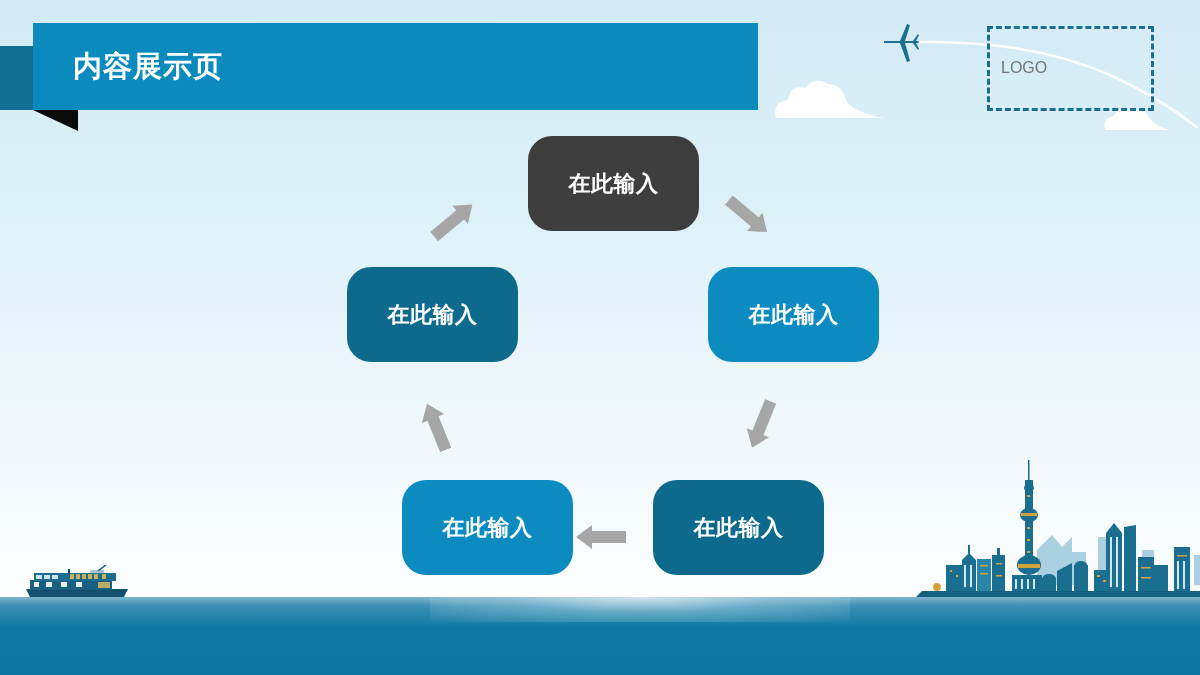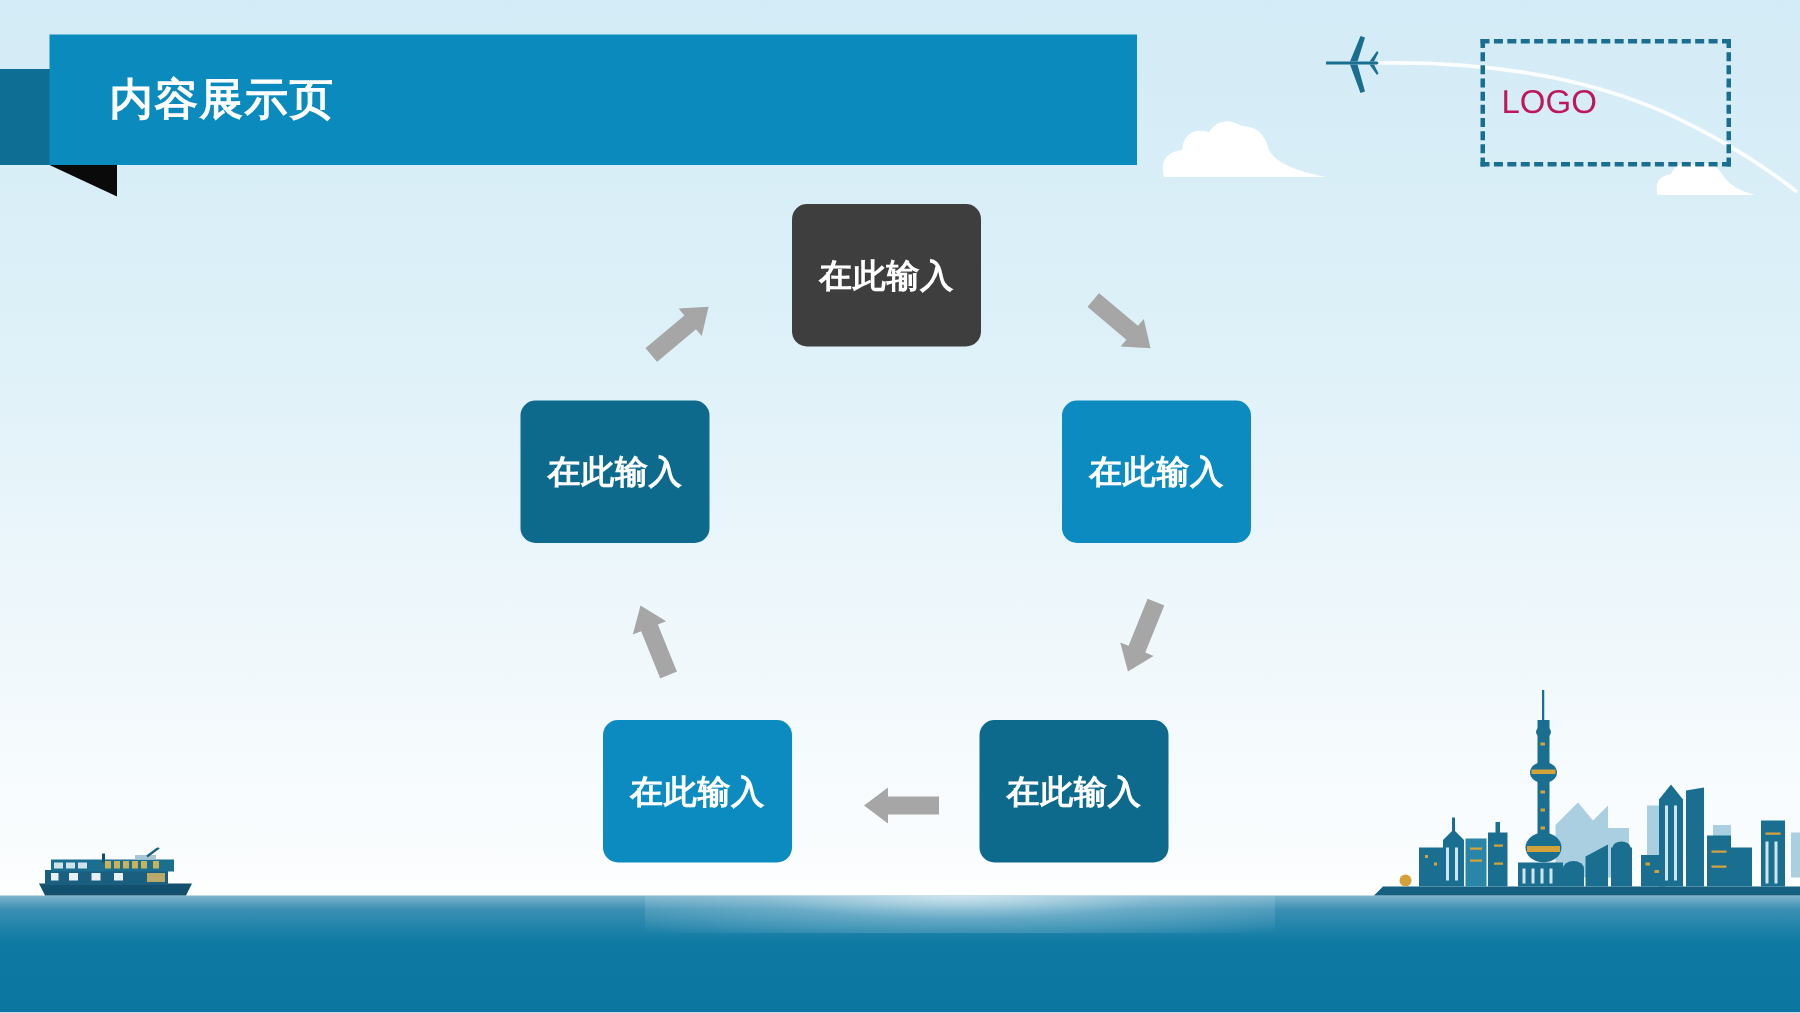--- a/index.html
+++ b/index.html
@@ -11,25 +11,25 @@
   }
   .abs { position: absolute; }
 
   
   .banner-back { left: 0; top: 46px; width: 40px; height: 64px; background: #0e6e93; }
   .banner { left: 33px; top: 23px; width: 725px; height: 87px; background: #0b8bbd; }
   .banner-title { left: 73px; top: 46px; color: #ffffff; font-size: 29px; font-weight: bold; letter-spacing: 1px; line-height: 40px; text-align: center; }
 
   
   .logo-box { left: 987px; top: 26px; width: 167px; height: 85px; border: 3px dashed #1a6e90; }
-  .logo-text { left: 1001px; top: 52px; font-family: "Liberation Sans", "DejaVu Sans", sans-serif; font-size: 22px; color: #be185d; line-height: 32px; }
+  .logo-text { left: 1001px; top: 52px; font-family: "Liberation Sans", "DejaVu Sans", sans-serif; font-size: 16px; color: #737373; line-height: 32px; }
 
   
   .node {
-    width: 126px; height: 95px; border-radius: 10px;
+    width: 171px; height: 95px; border-radius: 24px;
     display: flex; align-items: center; justify-content: center;
     color: #ffffff; font-size: 22px; font-weight: bold; letter-spacing: 0.5px;
   }
   .node-dark { background: #3e3e3e; }
   .node-teal { background: #0e6a8c; }
   .node-blue { background: #0b8bc0; }
 
   
   .water { left: 0; top: 597px; width: 1200px; height: 78px;
     background: linear-gradient(180deg, #7fb4cc 0%, #3a8fb3 12%, #0e7aa3 40%, #0b76a0 100%); }

